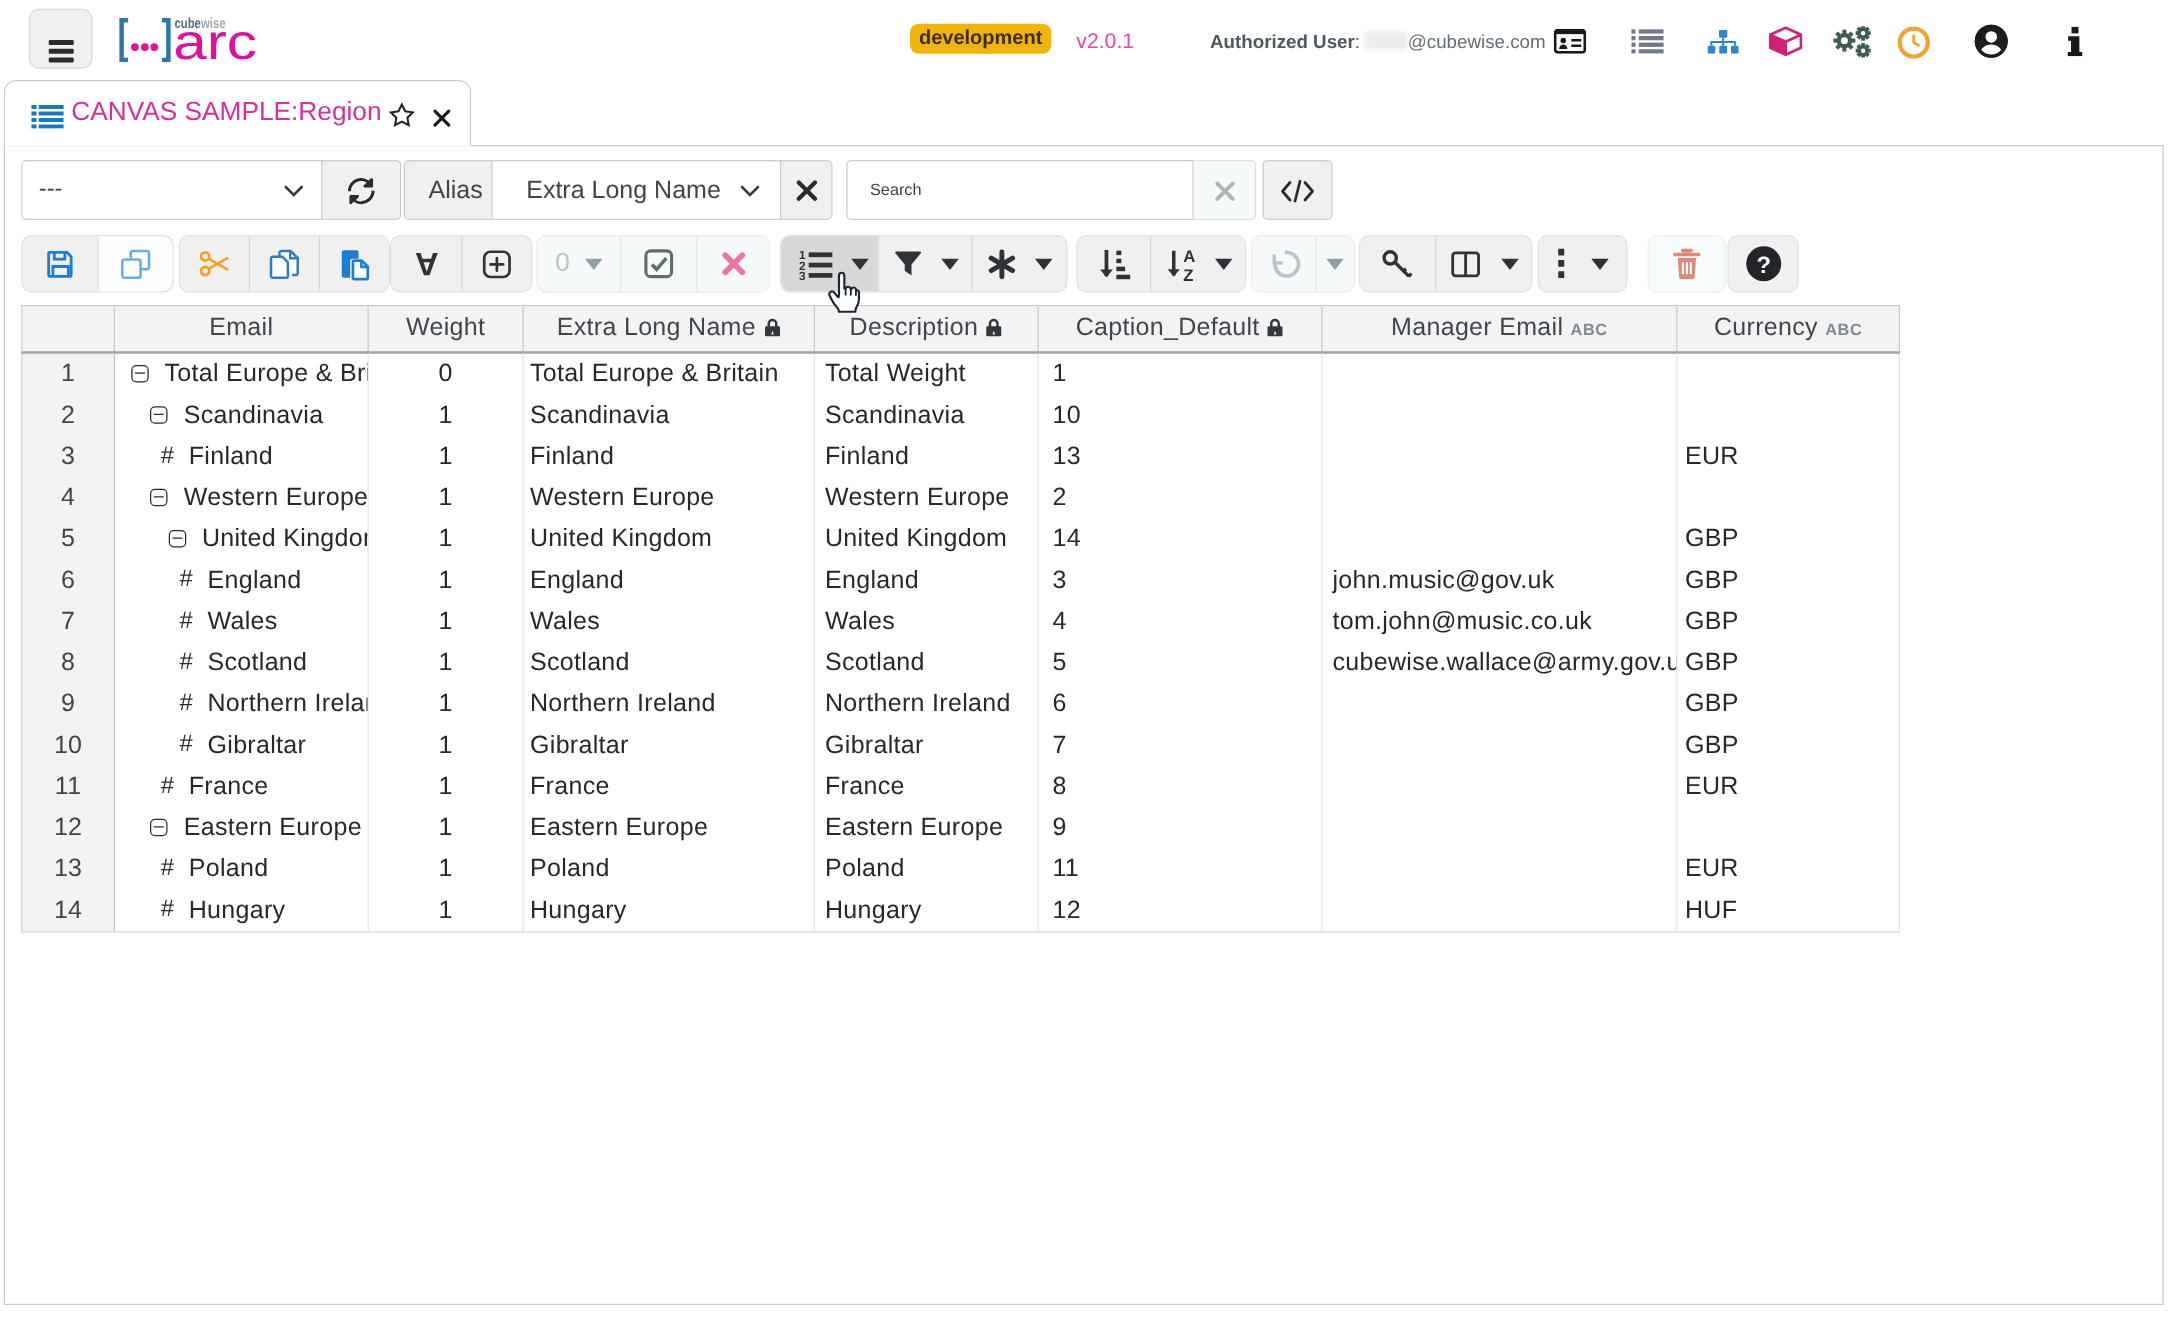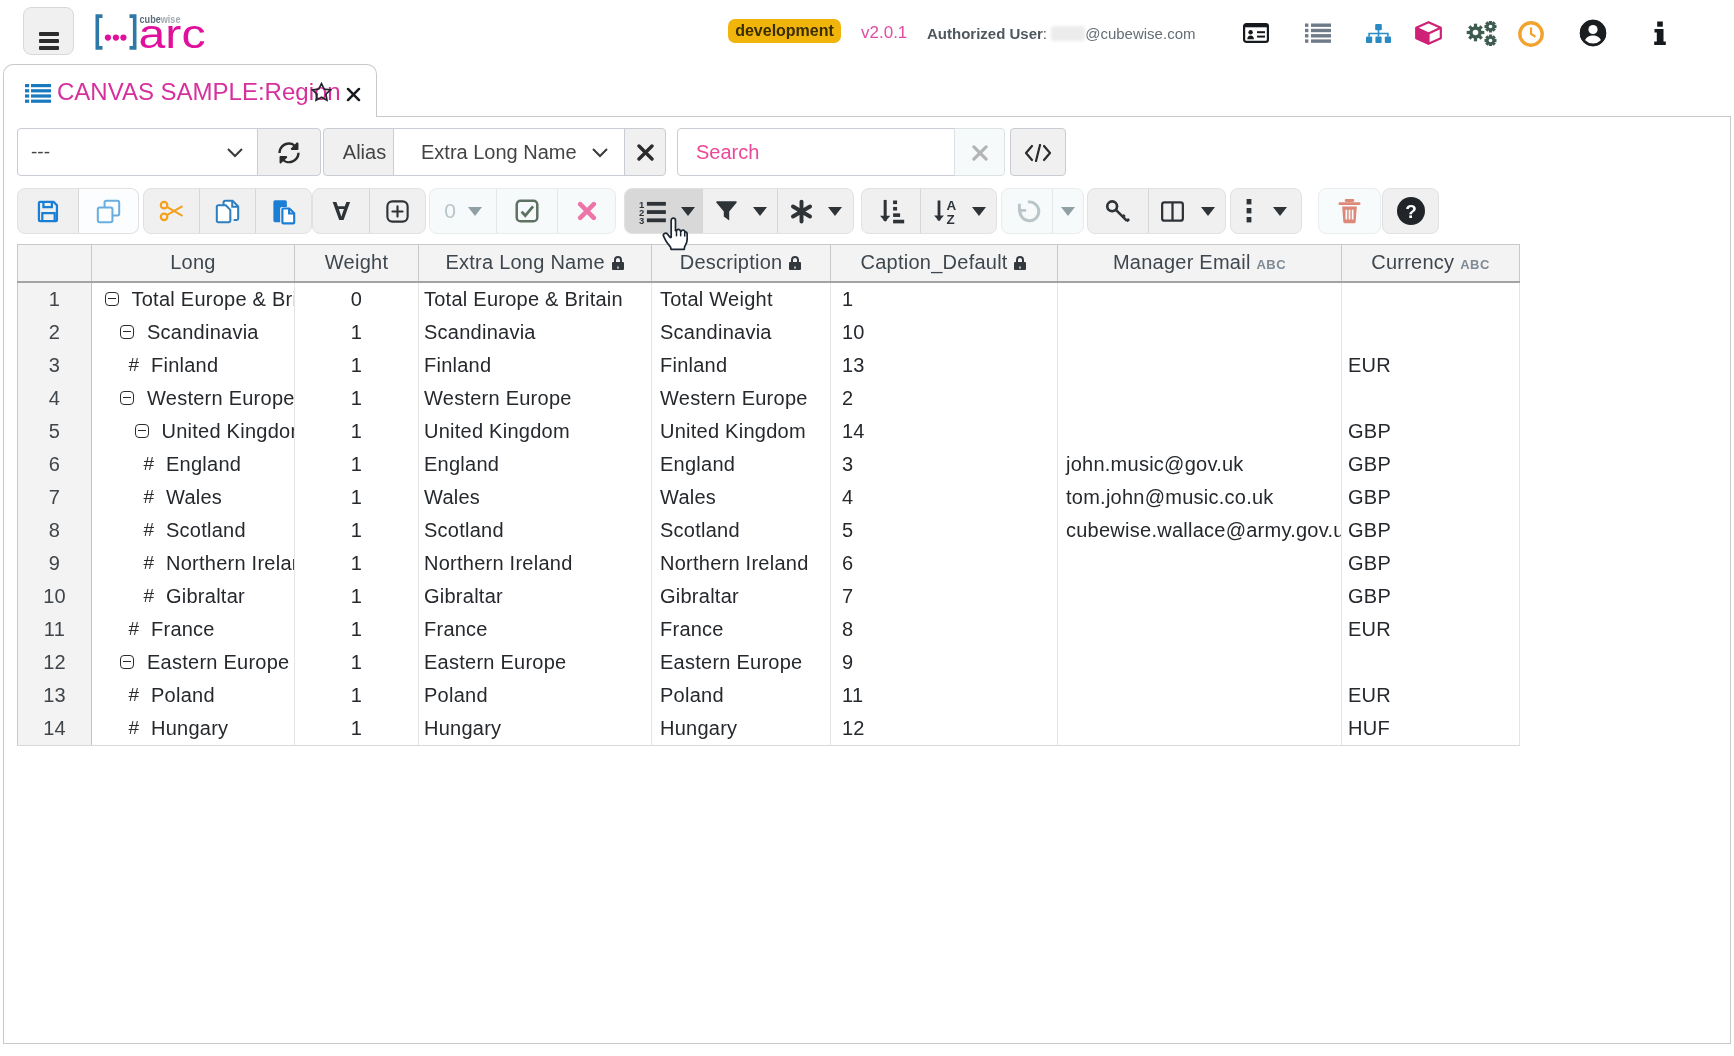--- a/index.html
+++ b/index.html
@@ -5,27 +5,27 @@
 * { margin:0; padding:0; box-sizing:border-box; }
 html,body { background:#fff; }
 body { font-family:"Liberation Sans", sans-serif; }
 #page { position:relative; width:1734px; height:1056px; background:#fff; overflow:hidden; }
 .abs { position:absolute; }
 
 #burger { left:23px; top:7px; width:51px; height:48px; background:#f1f0f0; border:1px solid #d8d8d8; border-radius:8px; }
 #burger .bar { position:absolute; left:15px; width:20px; height:3.6px; background:#2c2c2c; border-radius:1px; }
 #badge { left:728px; top:19px; width:113px; height:24px; background:#f0b40b; border-radius:7px; color:#392d02; font-size:16px; font-weight:bold; text-align:center; line-height:24px; }
 #ver { left:861px; top:23px; color:#e24ba2; font-size:17px; }
-#auth { left:927px; top:25px; font-size:15px; color:#4f585f; white-space:nowrap;text-align:center; }
+#auth { left:968px; top:25px; font-size:15px; color:#4f585f; white-space:nowrap;text-align:center; }
 #auth b { font-weight:bold; }
 #auth .blur { display:inline-block; width:34px; height:15px; background:#ececec; border-radius:3px; filter:blur(1.5px); vertical-align:-2px; }
 
 #panel { left:3px; top:116px; width:1728px; height:928px; border:1px solid #c9c9c9; background:#fff; }
 #tab { left:3px; top:64px; width:374px; height:53px; background:#fff; border:1px solid #c9c9c9; border-bottom:none; border-radius:10px 10px 0 0; z-index:5; }
-#tab .title { position:absolute; left:53px; top:13px; font-size:24px; color:#d6309c; letter-spacing:0; }
+#tab .title { position:absolute; left:53px; top:13px; font-size:21px; color:#d6309c; letter-spacing:0; }
 
 .ctl { position:absolute; top:128px; height:48px; border:1px solid #c7cdd3; background:#fff; }
 .ctl.gray { background:#f1f0f0; }
 .lbl { font-size:20px; color:#444; }
 
 .grp { position:absolute; top:188px; height:46px; display:flex; border:1px solid #e2e0e1; border-radius:8px; background:#f1f0f1; }
 .grp.lite { background:#f7fafb; border-color:#e8ecec; }
 .btn { position:relative; height:44px; display:flex; align-items:center; justify-content:center; }
 .btn + .btn { border-left:1px solid #d8d6d7; }
 .grp.lite .btn + .btn { border-left:1px solid #e3e7e7; }
@@ -196,21 +196,21 @@
     <div class="ctl" style="left:393px; width:232px; padding-left:27px;"><span class="lbl" style="line-height:46px;">Extra Long Name</span>
       <svg width="16" height="10" viewBox="0 0 16 10" style="position:absolute; right:16px; top:19px;">
           <path d="M1 1l7 7 7-7" fill="none" stroke="#3a3a3a" stroke-width="2"></path>
         </svg>
     </div>
     <div class="ctl gray" style="left:624px; width:42px; border-radius:0 4px 4px 0;">
       <svg width="17" height="17" viewBox="0 0 17 17" style="position:absolute; left:12px; top:15px;">
           <path d="M2 2l13 13M15 2L2 15" stroke="#2b2b2b" stroke-width="3.4" stroke-linecap="round"></path>
         </svg>
     </div>
-    <div class="ctl" style="left:677px; width:278px; border-radius:4px 0 0 4px; padding-left:18px;"><span style="line-height:46px; font-size:20px; color:#ec4899;">Search</span></div>
+    <div class="ctl" style="left:677px; width:278px; border-radius:4px 0 0 4px; padding-left:18px;"><span style="line-height:46px; font-size:13px; color:#404040;">Search</span></div>
     <div class="ctl" style="left:954px; width:51px; background:#f7fafb; border-color:#dbe2e4; border-radius:0 4px 4px 0;">
       <svg width="16" height="16" viewBox="0 0 17 17" style="position:absolute; left:17px; top:16px;">
           <path d="M2 2l13 13M15 2L2 15" stroke="#b4b4b4" stroke-width="3.4" stroke-linecap="round"></path>
         </svg>
     </div>
     <div class="ctl gray" style="left:1010px; width:56px; border-radius:4px;">
       <svg width="28" height="18" viewBox="0 0 28 18" style="position:absolute; left:13px; top:15px;">
           <path d="M8 2L2 9l6 7M20 2l6 7-6 7" fill="none" stroke="#2b2b2b" stroke-width="2.2" stroke-linecap="round" stroke-linejoin="round"></path>
           <path d="M16 1l-4 16" stroke="#2b2b2b" stroke-width="2.2" stroke-linecap="round"></path>
         </svg>
@@ -390,21 +390,21 @@
         <col style="width:124px">
         <col style="width:233px">
       <col style="width:179px">
         <col style="width:227px">
         <col style="width:284px">
         <col style="width:178px">
     </colgroup>
     <thead>
         <tr>
 <th></th>
-          <th>Long</th>
+          <th>Email</th>
           <th>Weight</th>
 <th>Extra Long Name <svg width="14" height="16" viewBox="0 0 14 16" style="vertical-align:-2px">
               <path fill="#32383e" d="M3 7V5a4 4 0 018 0v2h1a1 1 0 011 1v6a1 1 0 01-1 1H2a1 1 0 01-1-1V8a1 1 0 011-1h1zm2 0h4V5a2 2 0 00-4 0v2zm2 3.5l-1 3h2l-1-3z"></path>
             </svg></th>
 <th>Description <svg width="14" height="16" viewBox="0 0 14 16" style="vertical-align:-2px">
               <path fill="#32383e" d="M3 7V5a4 4 0 018 0v2h1a1 1 0 011 1v6a1 1 0 01-1 1H2a1 1 0 01-1-1V8a1 1 0 011-1h1zm2 0h4V5a2 2 0 00-4 0v2zm2 3.5l-1 3h2l-1-3z"></path>
             </svg></th>
 <th>Caption_Default <svg width="14" height="16" viewBox="0 0 14 16" style="vertical-align:-2px">
               <path fill="#32383e" d="M3 7V5a4 4 0 018 0v2h1a1 1 0 011 1v6a1 1 0 01-1 1H2a1 1 0 01-1-1V8a1 1 0 011-1h1zm2 0h4V5a2 2 0 00-4 0v2zm2 3.5l-1 3h2l-1-3z"></path>
             </svg></th>

